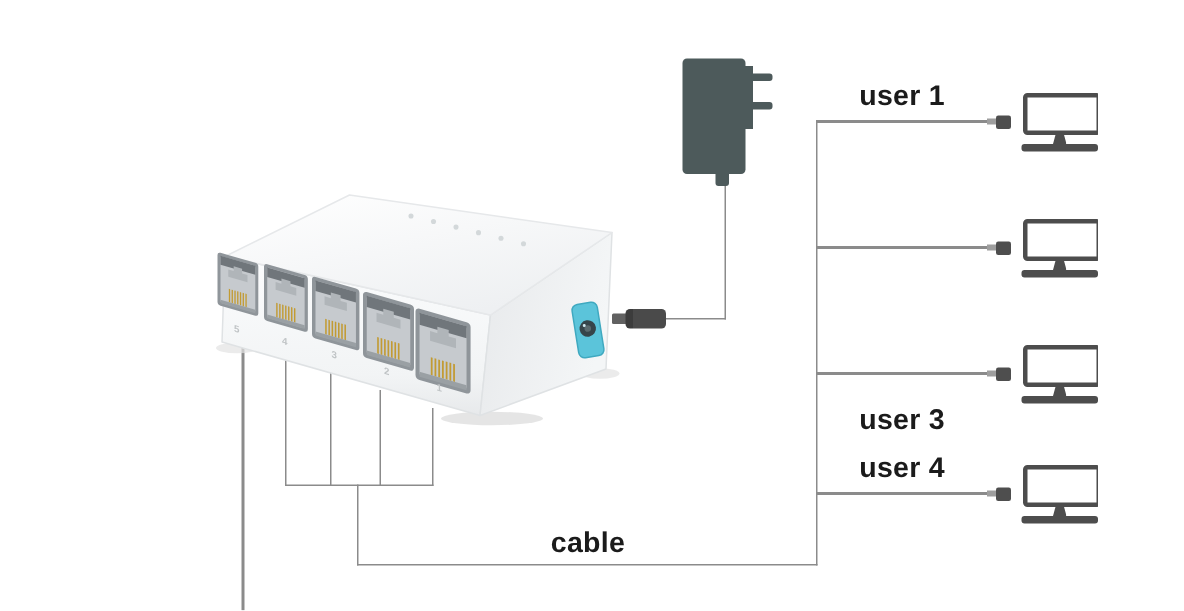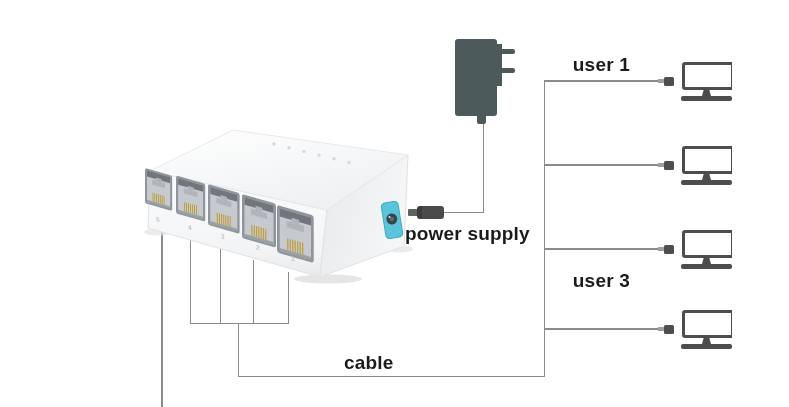--- a/index.html
+++ b/index.html
@@ -8,21 +8,21 @@
     font-family:"Liberation Sans","DejaVu Sans",sans-serif;
   }
   
   .hline,.vline{position:absolute;background:#8b8b8b;}
   .hline{height:1.5px;}
   .vline{width:1.5px;}
   
   .lbl{position:absolute;font-weight:700;font-size:19px;line-height:1;color:#1b1b1b;letter-spacing:0.2px;}
   .user-lbl{left:542px;width:88px;text-align:right;}
   .ps-lbl{left:405px;top:224px;}
-  .cable-lbl{left:344px;top:353px;width:96px;text-align:left;}
+  .cable-lbl{left:344px;top:353px;width:96px;text-align:center;}
   
   .adp{position:absolute;background:#4d5a5b;}
   .adp-body{left:455px;top:39px;width:42px;height:77px;border-radius:3px;}
   .adp-plate{left:496px;top:44px;width:6px;height:42px;}
   .adp-prong1{left:501px;top:49px;width:14px;height:5px;border-radius:0 2px 2px 0;}
   .adp-prong2{left:501px;top:68px;width:14px;height:5px;border-radius:0 2px 2px 0;}
   .adp-stub{left:477px;top:116px;width:9px;height:8px;border-radius:0 0 2px 2px;}
   
   .dc-tip{position:absolute;left:408px;top:209px;width:10px;height:7px;background:#616161;border-radius:1px;}
   .dc-body{position:absolute;left:417px;top:205.5px;width:27px;height:13px;border-radius:3px;
@@ -147,21 +147,21 @@
     <div class="adp adp-stub"></div>
   </div>
 
   <div>
     <div class="dc-tip"></div>
     <div class="dc-body"></div>
   </div>
 
   <div class="lbl user-lbl" style="top:55px;">user 1</div>
   <div class="lbl user-lbl" style="top:223px;margin-top:48px;">user 3</div>
-  <div class="lbl ps-lbl">power supply</div>
+  <div class="lbl user-lbl" style="top:303px;">user 4</div>
   <div class="lbl cable-lbl">cable</div>
 
   <div class="eplug-a" style="left:658px;top:78.5px;"></div>
   <div class="eplug-b" style="left:664px;top:76.5px;"></div>
   <div class="eplug-a" style="left:658px;top:162.5px;"></div>
   <div class="eplug-b" style="left:664px;top:160.5px;"></div>
   <div class="eplug-a" style="left:658px;top:246.5px;"></div>
   <div class="eplug-b" style="left:664px;top:244.5px;"></div>
   <div class="eplug-a" style="left:658px;top:326.5px;"></div>
   <div class="eplug-b" style="left:664px;top:324.5px;"></div>

